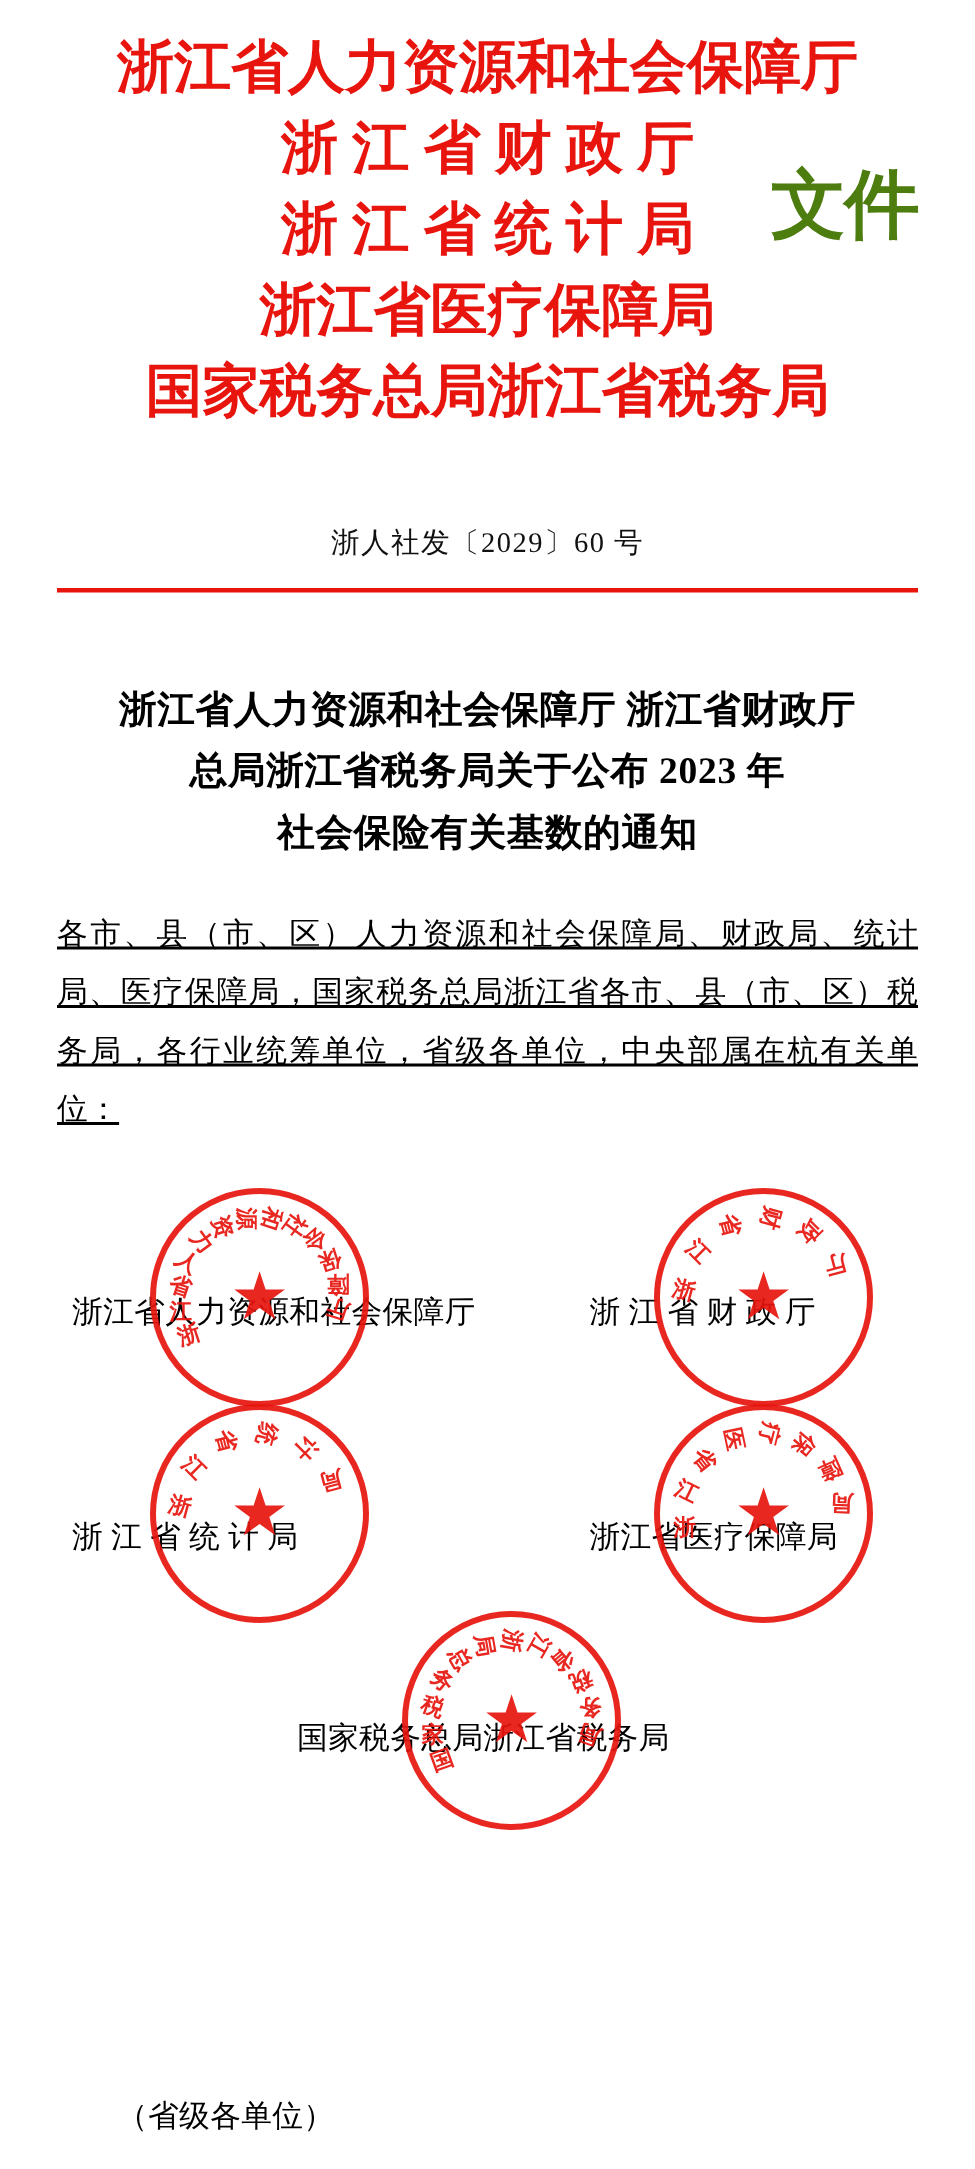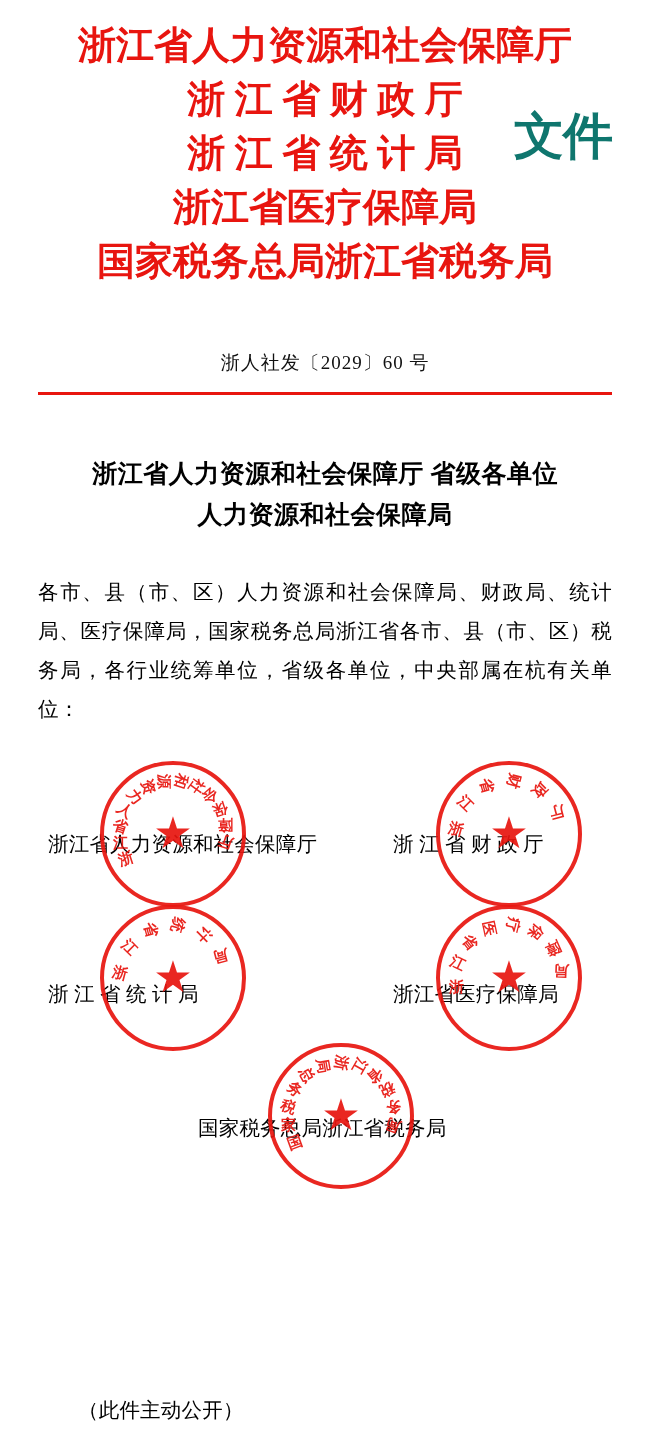--- a/index.html
+++ b/index.html
@@ -35,21 +35,21 @@
     font-size: 38px;
     line-height: 54px;
     letter-spacing: 0px;
     white-space: nowrap;
     text-align: center;
   }
   .lh-wen {
     position: absolute;
     right: 0px;
     top: 110px;
-    color: #0f766e;
+    color: #4d7c0f;
     font-weight: bold;
     font-size: 50px;
     line-height: 52px;
     letter-spacing: -1px;
   }
 
   
   .docnum {
     text-align: center;
     font-size: 19px;
@@ -70,25 +70,26 @@
     font-weight: bold;
     font-size: 25px;
     line-height: 41px;
     margin-top: 58px;
     letter-spacing: 0.5px;
     padding: 0 6px;
   }
 
   
   .body-text {
-    margin-top: 38px;
+    margin-top: 28px;
     font-size: 20.5px;
     line-height: 39px;
     text-align: justify;
     letter-spacing: 0.2px;
+    text-decoration: underline;
   }
   .body-text p {
     margin: 0;
   }
   .body-text p.indent {
     text-indent: 2em;
   }
 
   
   .seal-area {
@@ -160,22 +161,23 @@
     <div class="lh-line">浙 江 省 统 计 局</div>
     <div class="lh-line">浙江省医疗保障局</div>
     <div class="lh-line">国家税务总局浙江省税务局</div>
     <div class="lh-wen">文件</div>
   </div>
 
   <div class="docnum">浙人社发〔2029〕60 号</div>
   <div class="red-rule"></div>
 
   <div class="title">
-    <div>浙江省人力资源和社会保障厅 省级各单位</div>
-    <div>人力资源和社会保障局</div>
+    <div>浙江省人力资源和社会保障厅 浙江省财政厅</div>
+    <div>总局浙江省税务局关于公布 2023 年</div>
+    <div>社会保险有关基数的通知</div>
   </div>
 
   <div class="body-text">
     <p>各市、县（市、区）人力资源和社会保障局、财政局、统计局、医疗保障局，国家税务总局浙江省各市、县（市、区）税务局，各行业统筹单位，省级各单位，中央部属在杭有关单位：</p>
   </div>
 
   <div class="seal-area">
 
     <div class="sig-row sig-left" style="top: 76px;">浙江省人力资源和社会保障厅</div>
     <div class="sig-row sig-right" style="top: 76px;">浙 江 省 财 政 厅</div>
@@ -253,15 +255,15 @@
         <span style="transform: rotate(50deg) translate(0,-60px) rotate(90deg)">省</span>
         <span style="transform: rotate(70deg) translate(0,-60px) rotate(90deg)">税</span>
         <span style="transform: rotate(90deg) translate(0,-60px) rotate(90deg)">务</span>
         <span style="transform: rotate(110deg) translate(0,-60px) rotate(90deg)">局</span>
       </div>
       <div class="star">★</div>
     </div>
 
   </div>
 
-  <div class="footer-note">（此件主动公开）</div>
+  <div class="footer-note">（省级各单位）</div>
 
 </div>
 
 </body></html>

